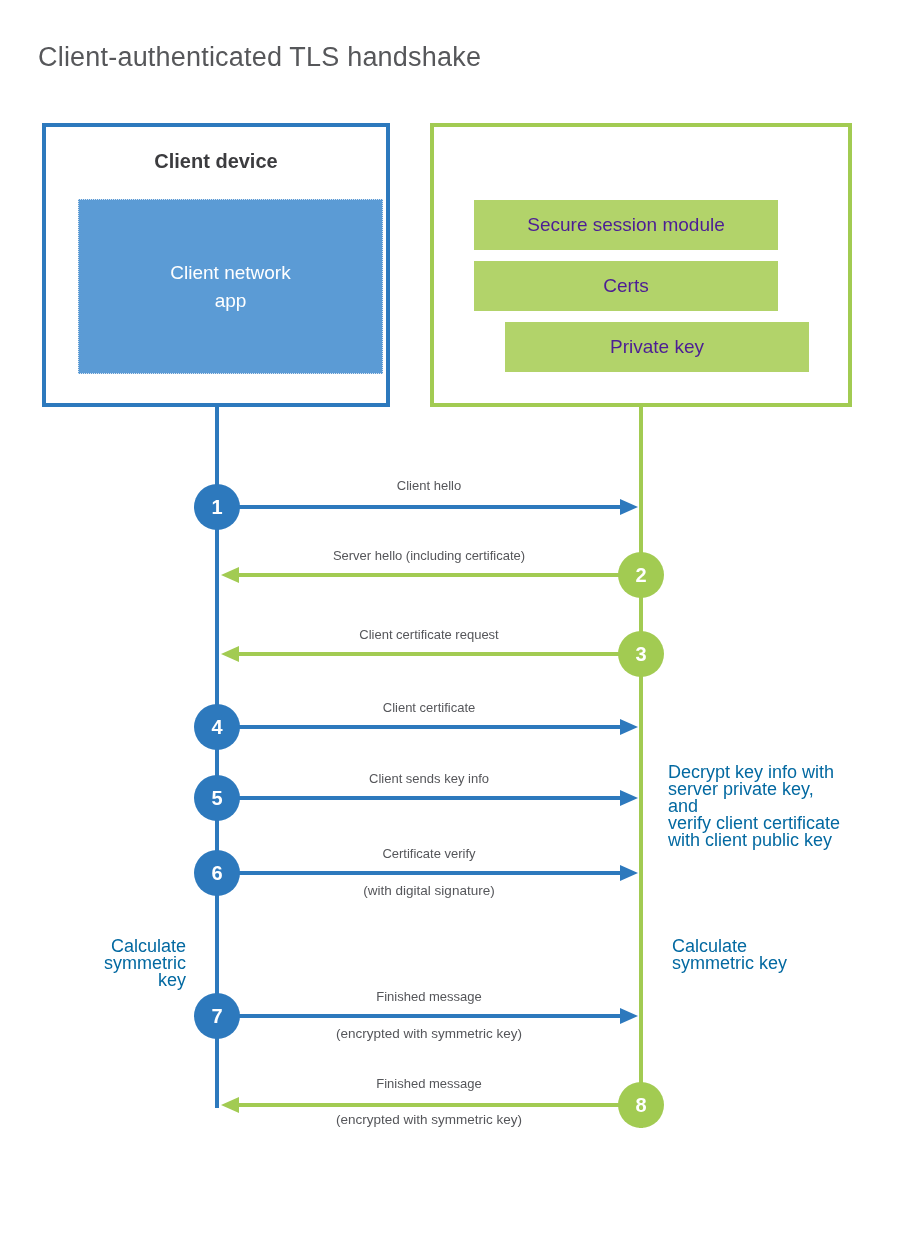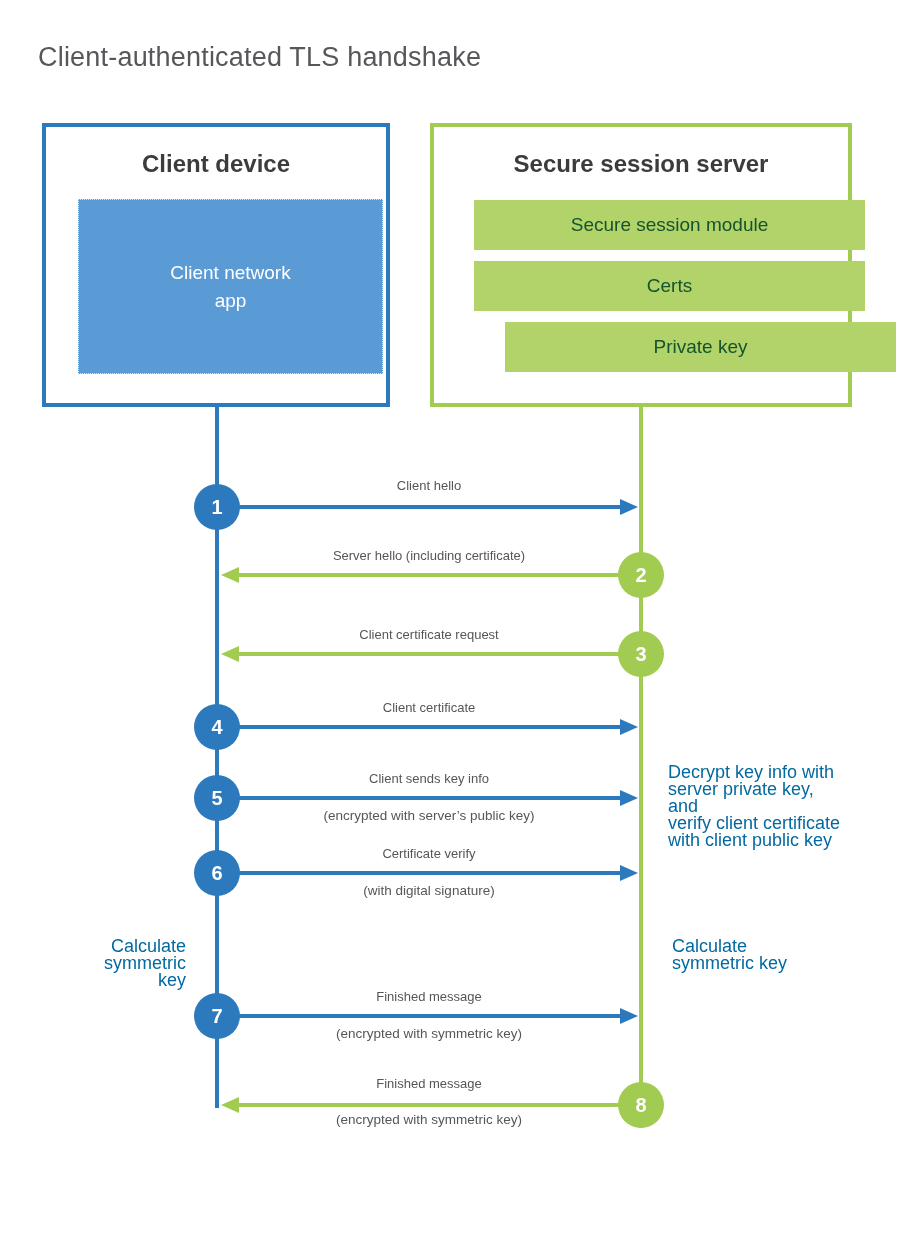--- a/index.html
+++ b/index.html
@@ -6,31 +6,31 @@
   .canvas{position:relative;width:900px;height:1256px;background:#ffffff;overflow:hidden;
           font-family:"Liberation Sans", sans-serif;}
 
   .title{position:absolute;left:38px;top:30px;font-size:27px;font-weight:300;
          color:#56575a;letter-spacing:0.2px;margin-top:12px;}
 
   
   .actor-box{position:absolute;top:123px;height:284px;background:#ffffff;box-sizing:border-box;}
   .client-box{left:42px;width:348px;border:4px solid #2d79bd;}
   .server-box{left:430px;width:422px;border:4px solid #a2cb52;}
-  .actor-title{position:absolute;top:150px;font-size:24px;font-weight:bold;color:#3c3c3f;text-align:center;}
+  .actor-title{position:absolute;top:150px;font-size:20px;font-weight:bold;color:#3c3c3f;text-align:center;}
   .client-title{left:42px;width:348px;}
   .server-title{left:430px;width:422px;}
 
   .app-box{position:absolute;left:78px;top:199px;width:305px;height:175px;background:#5b9bd5;
            border:1px dotted #d9e6f4;box-sizing:border-box;display:flex;align-items:center;
            justify-content:center;text-align:center;color:#ffffff;font-size:19px;line-height:1.45;
            white-space:pre-line;}
 
-  .module-bar{position:absolute;left:474px;width:391px;height:50px;background:#b2d36a;
-              display:flex;align-items:center;justify-content:center;color:#14532d;font-size:19px;}
+  .module-bar{position:absolute;left:474px;width:304px;height:50px;background:#b2d36a;
+              display:flex;align-items:center;justify-content:center;color:#4c1d95;font-size:19px;}
   .bar-1{top:200px;} .bar-2{top:261px;} .bar-3{top:322px;margin-left:31px;}
 
   
   .vline{position:absolute;width:4px;z-index:1;}
   .client-line{left:215px;top:404px;height:704px;background:#2d79bd;}
   .server-line{left:639px;top:404px;height:724px;background:#a2cb52;}
 
   
   .hline{position:absolute;height:4px;z-index:2;}
   .h-blue{background:#2d79bd;left:217px;width:403px;}
@@ -61,21 +61,20 @@
 <div class="canvas">
 
   <div class="title">Client-authenticated TLS handshake</div>
 
   <div class="actor-box client-box"></div>
   <div class="actor-title client-title">Client device</div>
   <div class="app-box">Client network
 app</div>
 
   <div class="actor-box server-box"></div>
-  <div class="actor-title server-title">Secure session server</div>
   <div class="module-bar bar-1">Secure session module</div>
   <div class="module-bar bar-2">Certs</div>
   <div class="module-bar bar-3">Private key</div>
 
   <div class="vline client-line"></div>
   <div class="vline server-line"></div>
 
   <div class="msg-label" style="top:478px">Client hello</div>
   <div class="hline h-blue" style="top:505px"></div>
   <div class="head head-right" style="top:499px"></div>
@@ -93,21 +92,20 @@
 
   <div class="msg-label" style="top:700px">Client certificate</div>
   <div class="hline h-blue" style="top:725px"></div>
   <div class="head head-right" style="top:719px"></div>
   <div class="circle c-blue" style="top:704px">4</div>
 
   <div class="msg-label" style="top:771px">Client sends key info</div>
   <div class="hline h-blue" style="top:796px"></div>
   <div class="head head-right" style="top:790px"></div>
   <div class="circle c-blue" style="top:775px">5</div>
-  <div class="msg-sub" style="top:808px">(encrypted with server’s public key)</div>
 
   <div class="msg-label" style="top:846px">Certificate verify</div>
   <div class="hline h-blue" style="top:871px"></div>
   <div class="head head-right" style="top:865px"></div>
   <div class="circle c-blue" style="top:850px">6</div>
   <div class="msg-sub" style="top:883px">(with digital signature)</div>
 
   <div class="note note-decrypt">Decrypt key info with
 server private key, and
 verify client certificate

